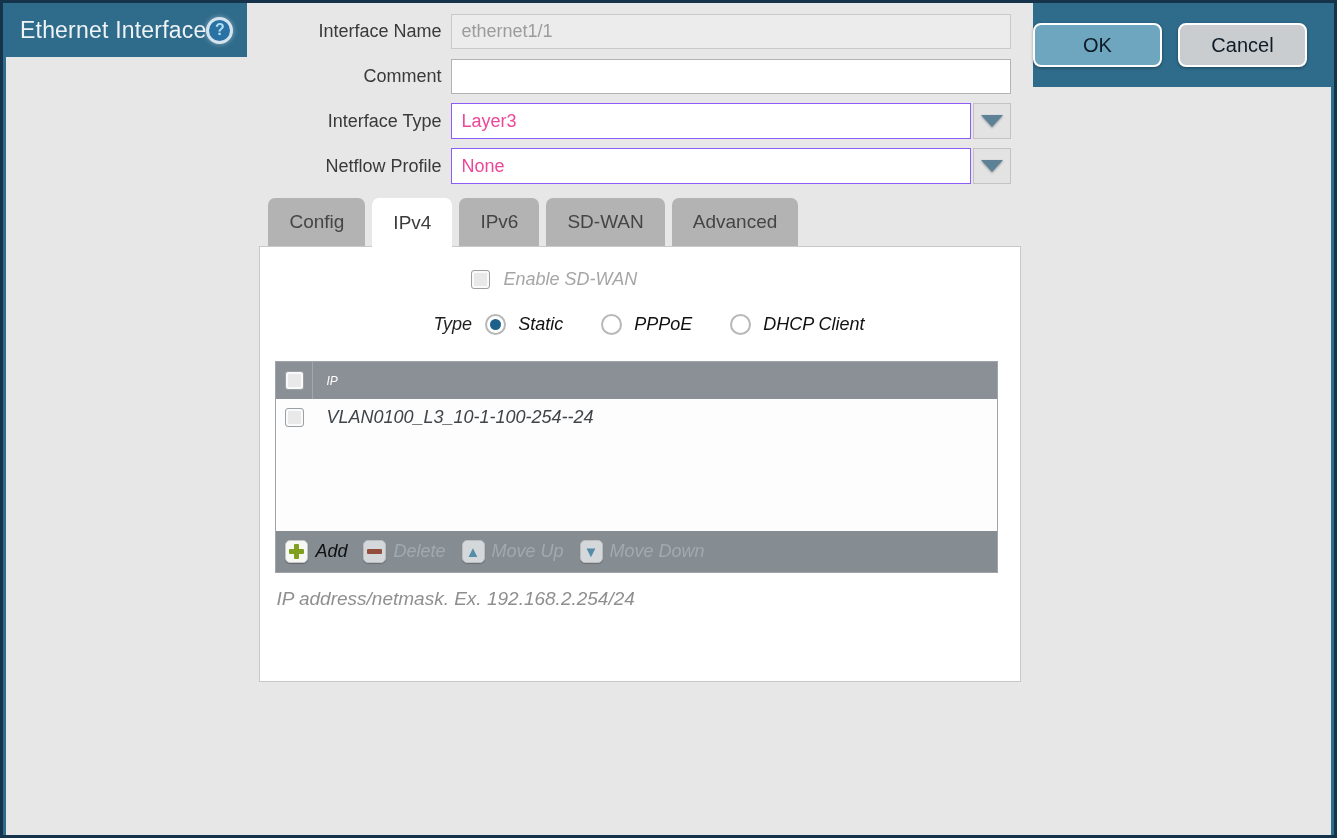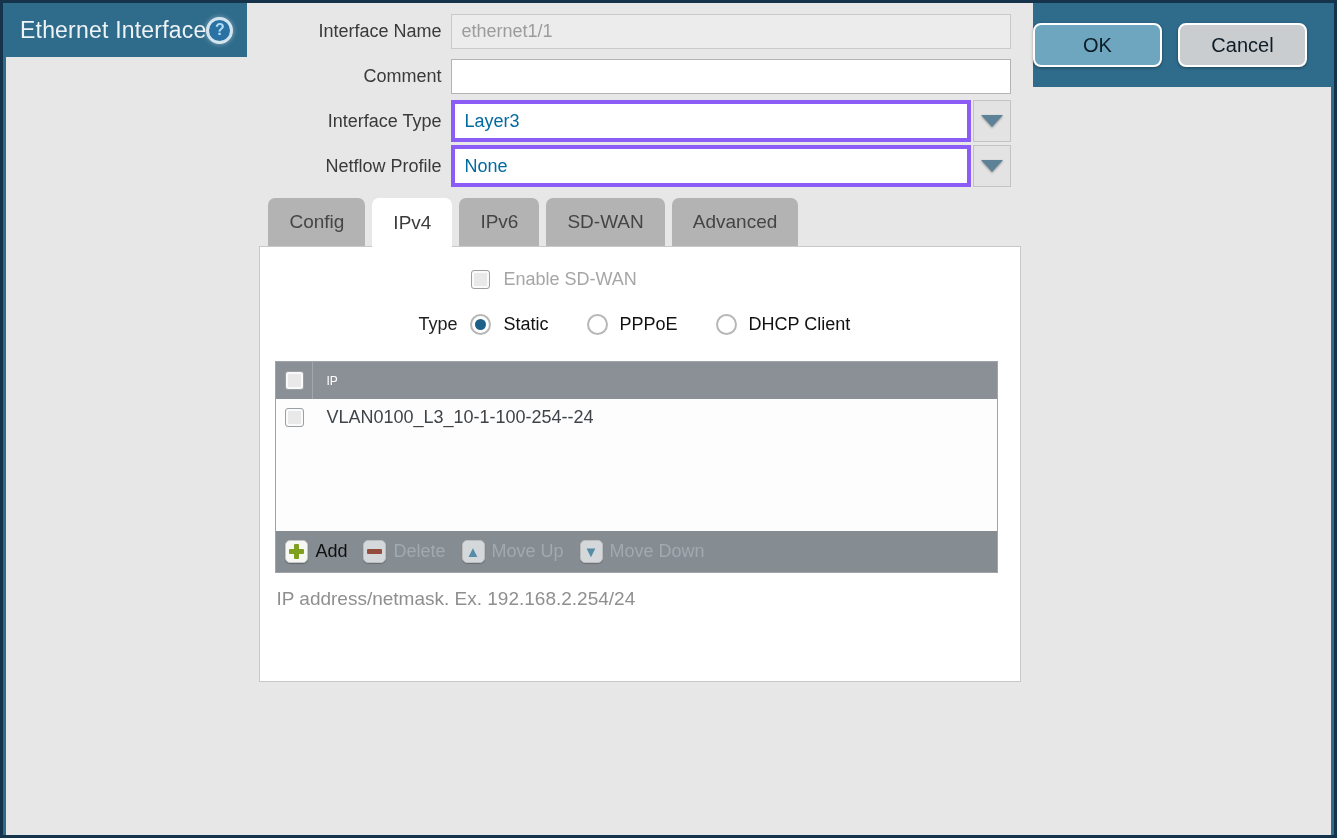--- a/index.html
+++ b/index.html
@@ -15,38 +15,38 @@
   .help-icon { margin-left: auto; width: 27px; height: 27px; border-radius: 50%; background: #2a72a4; border: 3px solid #d5e5ef; color: #aeddf6; font-size: 16px; font-weight: bold; display: flex; align-items: center; justify-content: center; box-shadow: 0 0 5px rgba(255,255,255,.45); cursor: pointer; }
 
   
   .body { flex: 1; padding-top: 10px; overflow: hidden; }
 
   .form-row { display: flex; align-items: center; height: 36px; margin-bottom: 9px; padding-right: 22px; }
   .form-label { width: 204px; flex-shrink: 0; text-align: right; padding-right: 10px; font-size: 18px; color: #3a3a3a; }
   .text-input { flex: 1; height: 35px; background: #fff; border: 1px solid #b3b3b3; font-size: 18px; padding: 0 9px; color: #000; font-family: "Liberation Sans", sans-serif; }
   .text-input:disabled, .text-input.disabled { background: #ececec; border-color: #c9c9c9; color: #9c9c9c; }
   .combo { flex: 1; display: flex; align-items: stretch; }
-  .combo-value { flex: 1; background: #fff; border: 4px solid #8b5cf6; font-size: 18px; padding: 0 9px; line-height: 34px; color: #0369a1; cursor: pointer; }
+  .combo-value { flex: 1; background: #fff; border: 1px solid #8b5cf6; font-size: 18px; padding: 0 9px; line-height: 34px; color: #ec4899; cursor: pointer; }
   .combo-btn { width: 38px; margin-left: 2px; background: #e3e3e3; border: 1px solid #c3c3c3; display: flex; align-items: center; justify-content: center; cursor: pointer; }
   .combo-tri { width: 0; height: 0; border-left: 11px solid transparent; border-right: 11px solid transparent; border-top: 12px solid #5d8298; filter: drop-shadow(0 1px 1px rgba(0,0,0,.35)); }
 
   
   .tabs { display: flex; align-items: flex-end; margin: 12px 0 0 21px; height: 50px; }
   .tab { background: #b3b3b3; border-radius: 7px 7px 0 0; margin-right: 7px; padding: 0 21px; height: 48px; line-height: 48px; font-size: 19px; color: #454545; cursor: pointer; }
   .tab.active { background: #fff; height: 50px; line-height: 50px; margin-bottom: -2px; position: relative; z-index: 3; color: #3c3c3c; }
 
   
-  .panel { background: #fff; border: 1px solid #c9c9c9; margin: 0 12px; height: 436px; position: relative; z-index: 2; }
+  .panel { background: #fff; border: 1px solid #c9c9c9; margin: 0 12px; height: 436px; position: relative; z-index: 2; font-style: italic; }
 
   .sdwan-row { margin: 22px 0 0 211px; display: flex; align-items: center; }
   .checkbox { width: 19px; height: 19px; border: 1px solid #9aa0a4; border-radius: 3px; background: #e9e9e9; box-shadow: inset 0 0 0 2px #fafafa; flex-shrink: 0; cursor: pointer; }
   .sdwan-label { margin-left: 13px; font-size: 18px; color: #a6a6a6; }
 
   .type-row { margin: 24px 0 0 158px; display: flex; align-items: center; }
-  .type-label { font-size: 18px; color: #1f1f1f; margin-right: 13px; }
+  .type-label { font-size: 18px; color: #1f1f1f; margin-right: 13px; margin-left: 15px; }
   .radio { width: 21px; height: 21px; border: 2px solid #b7b7b7; border-radius: 50%; background: #fff; display: flex; align-items: center; justify-content: center; margin-right: 12px; flex-shrink: 0; cursor: pointer; }
   .radio.selected::after { content: ""; width: 11px; height: 11px; border-radius: 50%; background: #1d6089; }
   .radio-label { font-size: 18px; color: #111; margin-right: 38px; }
 
   
   .ip-table { margin: 26px 22px 0 15px; border: 1px solid #9ea4a9; }
   .thead { height: 37px; background: #8a9095; display: flex; align-items: stretch; }
   .th-check { width: 37px; display: flex; align-items: center; justify-content: center; border-right: 1px solid #a2a7ab; }
   .th-label { color: #fff; font-size: 12px; padding-left: 13px; display: flex; align-items: center; }
   .tbody { background: #fdfdfd; height: 132px; }

